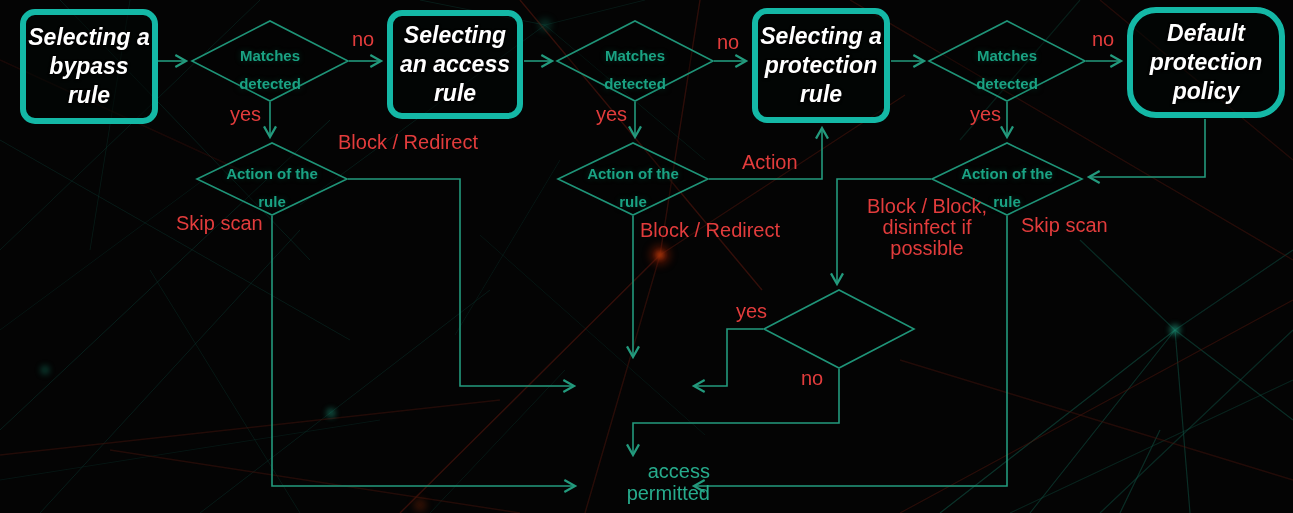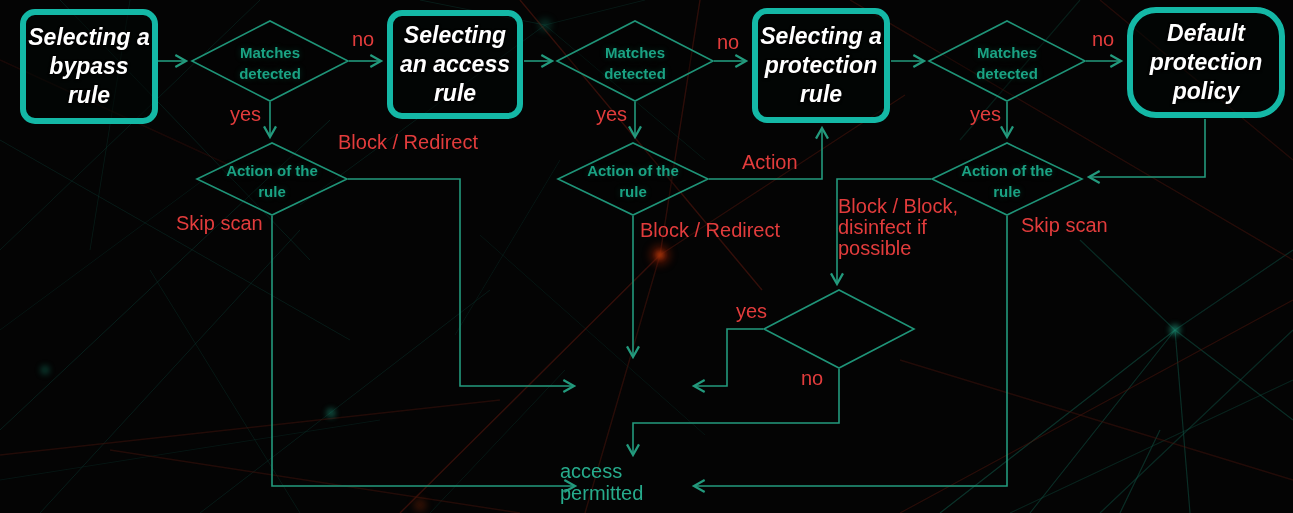--- a/index.html
+++ b/index.html
@@ -26,43 +26,43 @@
     text-shadow:0 1px 3px #000, 0 0 2px #000;
     z-index:3;
     font-style:italic;
   }
   
   .dlabel{
     position:absolute;
     width:150px;
     text-align:center;
     color:#1aa283;
-    font-size:15px;font-weight:bold;line-height:21px;
+    font-size:15px;font-weight:bold;line-height:28px;
     white-space:pre-line;
     text-shadow:0 0 6px rgba(0,80,60,.6);
     z-index:3;
   }
   
   .elabel{
     position:absolute;
     color:#e23c3c;
     font-size:20px;font-weight:normal;line-height:21px;
     white-space:pre-line;
     z-index:3;
   }
-  .elabel.center{}
+  .elabel.center{text-align:center;padding-left:24px;}
   .terminal-block{
     position:absolute;
     width:140px;text-align:center;
     color:#ee2222;font-size:20px;font-weight:bold;
     z-index:3;
   }
   .terminal-access{
     position:absolute;
-    width:150px;text-align:left;
+    width:150px;text-align:right;
     color:#27ab8c;font-size:20px;font-weight:normal;line-height:22px;
     white-space:pre-line;
     z-index:3;
   }
 </style>
 </head>
 <body>
 
 <div class="stage">
 

